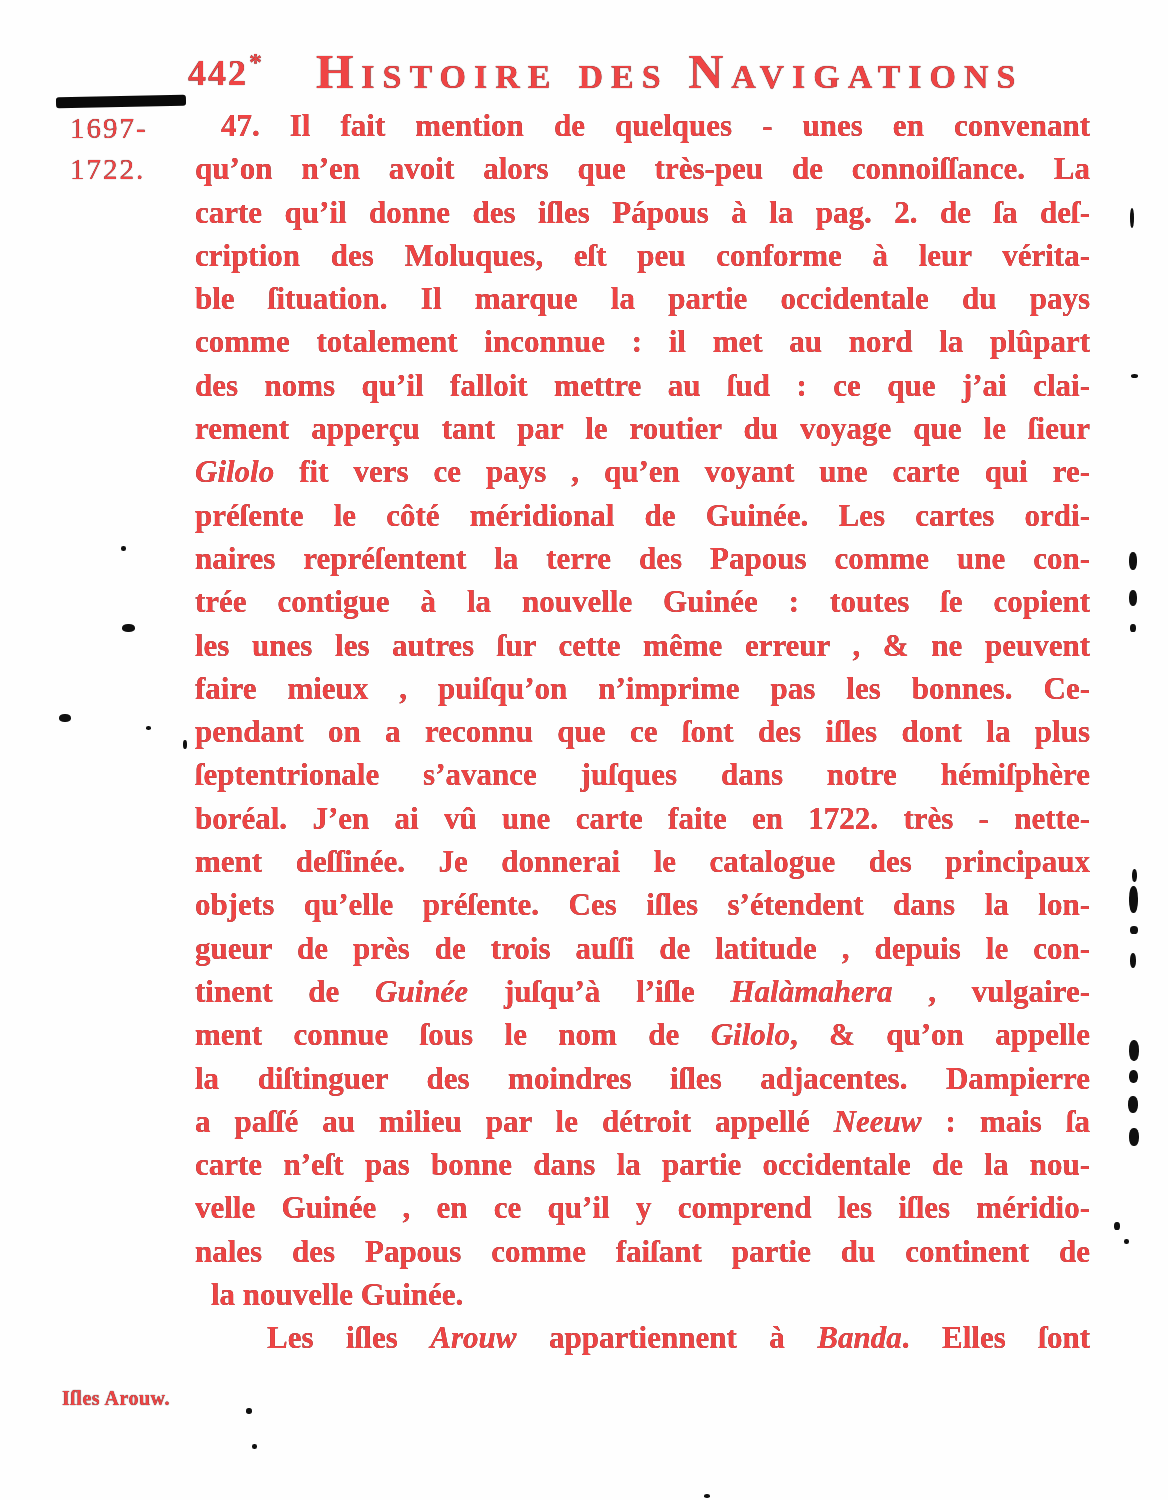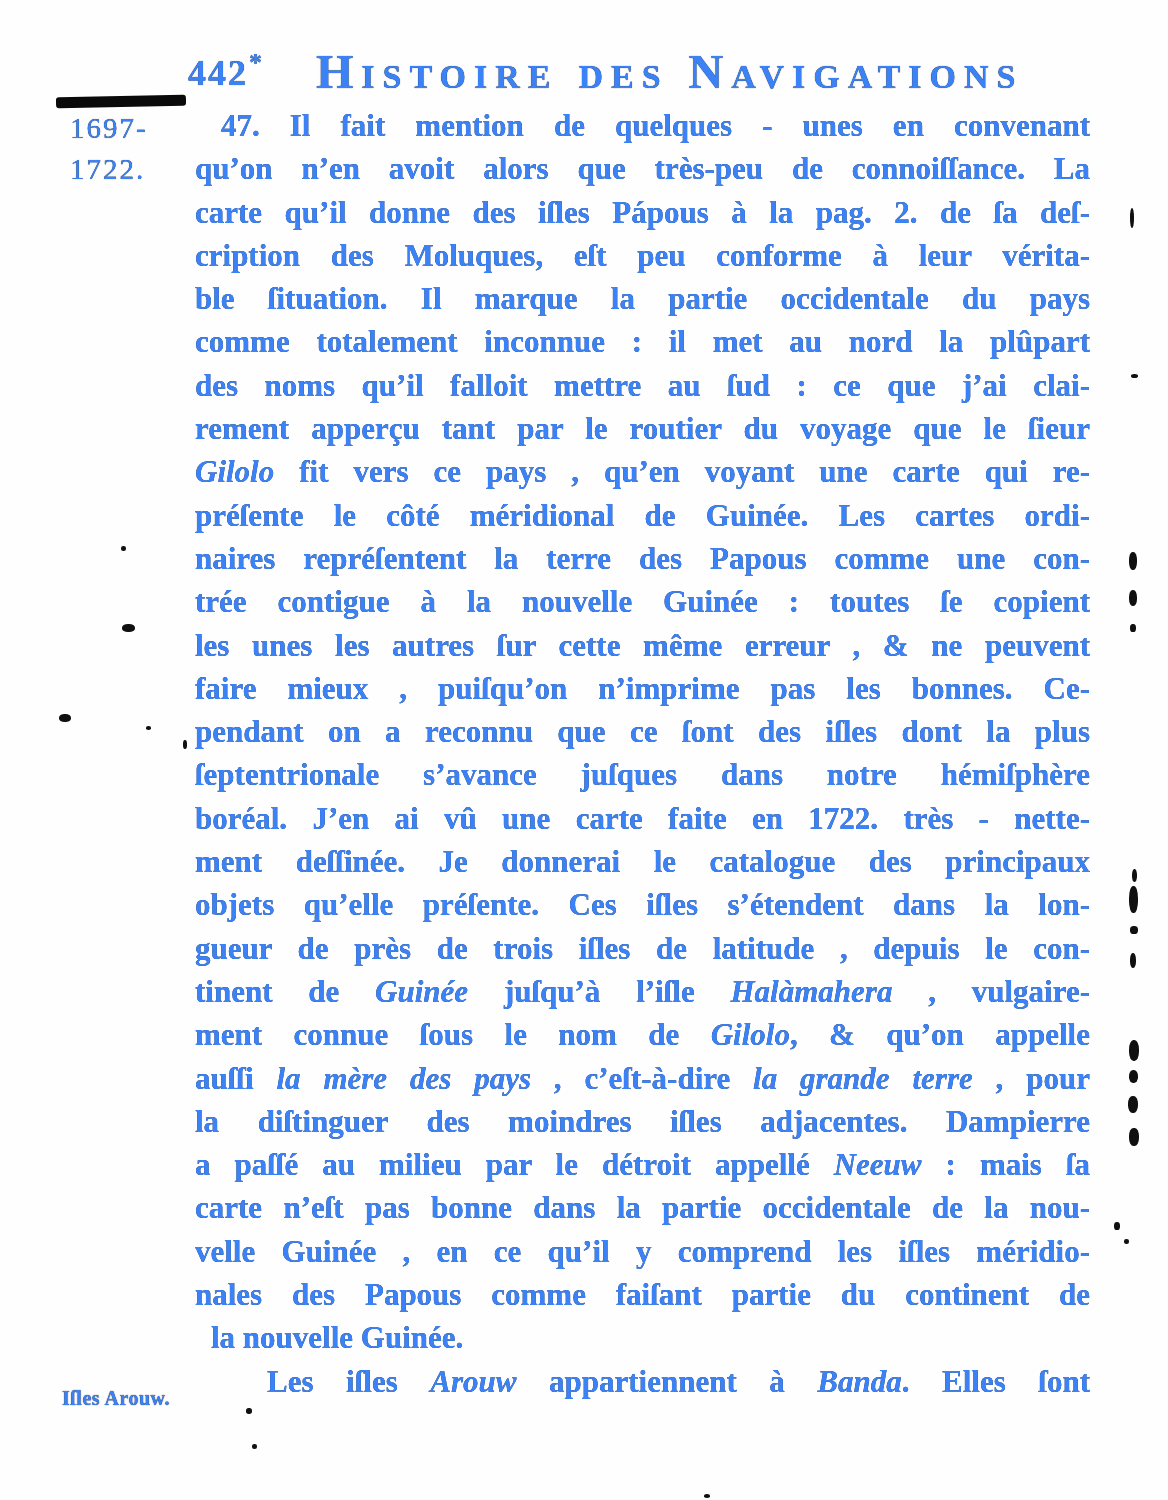--- a/index.html
+++ b/index.html
@@ -3,21 +3,21 @@
 <meta charset="utf-8">
 <style>
   html, body { margin: 0; padding: 0; background: #ffffff; }
   .page {
     position: relative;
     width: 1168px;
     height: 1500px;
     background: #fefefe;
     overflow: hidden;
     font-family: "Liberation Serif", "DejaVu Serif", serif;
-    color: #3b82f6;
+    color: #ef4444;
   }
   
   .folio {
     position: absolute;
     left: 188px; top: 48px;
     font-size: 36px; font-weight: bold;
     letter-spacing: 2px;
     text-shadow: 0 0 0.7px #000;
   }
   .folio sup { font-size: 26px; vertical-align: 14px; margin-left: 1px; }
@@ -117,24 +117,23 @@
         <div class="line"><span>préſente le côté méridional de Guinée. Les cartes ordi-</span></div>
         <div class="line"><span>naires repréſentent la terre des Papous comme une con-</span></div>
         <div class="line"><span>trée contigue à la nouvelle Guinée : toutes ſe copient</span></div>
         <div class="line"><span>les unes les autres ſur cette même erreur , &amp; ne peuvent</span></div>
         <div class="line"><span>faire mieux , puiſqu’on n’imprime pas les bonnes. Ce-</span></div>
         <div class="line"><span>pendant on a reconnu que ce ſont des iſles dont la plus</span></div>
         <div class="line"><span>ſeptentrionale s’avance juſques dans notre hémiſphère</span></div>
         <div class="line"><span>boréal. J’en ai vû une carte faite en 1722. très - nette-</span></div>
         <div class="line"><span>ment deſſinée. Je donnerai le catalogue des principaux</span></div>
         <div class="line"><span>objets qu’elle préſente. Ces iſles s’étendent dans la lon-</span></div>
-        <div class="line"><span>gueur de près de trois iſles de latitude , depuis le con-</span></div>
+        <div class="line"><span>gueur de près de trois auſſi de latitude , depuis le con-</span></div>
         <div class="line"><span>tinent de </span><em>Guinée</em><span> juſqu’à l’iſle </span><em>Halàmahera</em><span> , vulgaire-</span></div>
         <div class="line"><span>ment connue ſous le nom de </span><em>Gilolo</em><span>, &amp; qu’on appelle</span></div>
-        <div class="line"><span>auſſi </span><em>la mère des pays</em><span> , c’eſt-à-dire </span><em>la grande terre</em><span> , pour</span></div>
         <div class="line"><span>la diſtinguer des moindres iſles adjacentes. Dampierre</span></div>
         <div class="line"><span>a paſſé au milieu par le détroit appellé </span><em>Neeuw</em><span> : mais ſa</span></div>
         <div class="line"><span>carte n’eſt pas bonne dans la partie occidentale de la nou-</span></div>
         <div class="line"><span>velle Guinée , en ce qu’il y comprend les iſles méridio-</span></div>
         <div class="line"><span>nales des Papous comme faiſant partie du continent de</span></div>
         <div class="line no-just"><span>la nouvelle Guinée.</span></div>
       </div>
       <div class="para">
         <div class="line" style="text-indent: 72px;"><span>Les iſles </span><em>Arouw</em><span> appartiennent à </span><em>Banda</em><span>. Elles ſont</span></div>
       </div>

